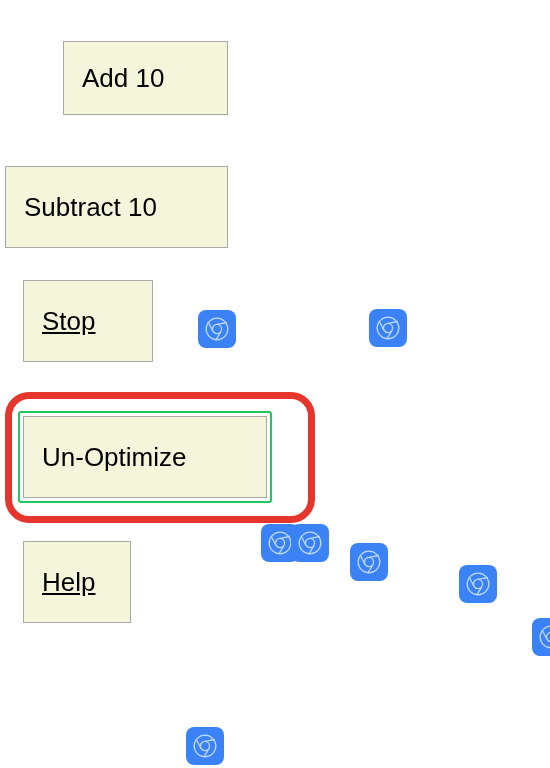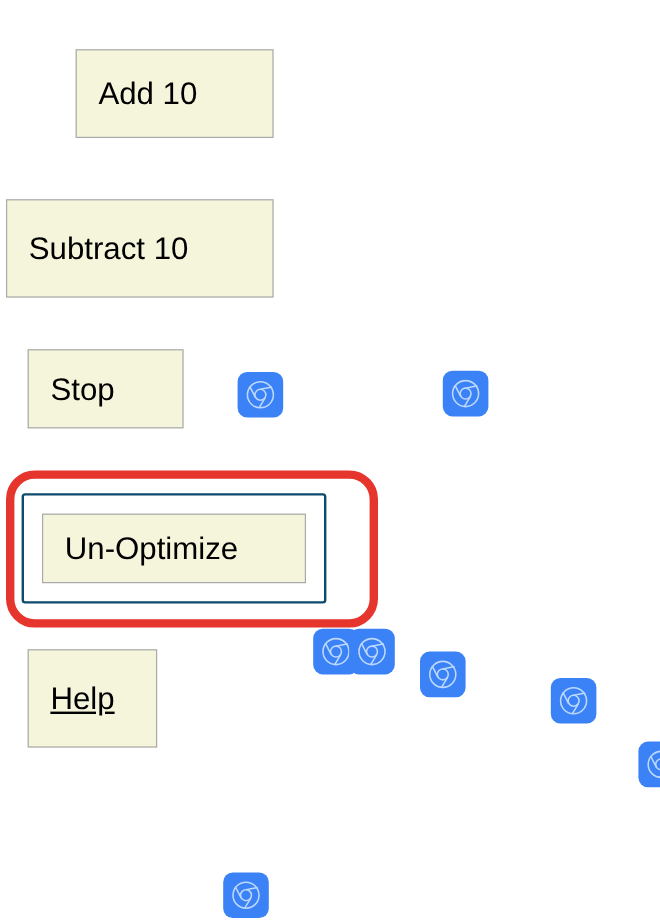--- a/index.html
+++ b/index.html
@@ -1,31 +1,31 @@
 <!DOCTYPE html>
 <html><head>
 <meta charset="utf-8">
 <style>
   html,body{margin:0;padding:0;width:550px;height:768px;background:#fff;font-family:system-ui,-apple-system,Helvetica,Arial,sans-serif;overflow:hidden}
   .btn{position:absolute;background:#f5f5dc;border:1px solid #a9a9a9;font-size:26px;color:#000;display:flex;align-items:center;padding:0 18px;white-space:nowrap;box-sizing:border-box}
   .underline{text-decoration:underline}
-  .focus-wrap{position:absolute;border:2px solid #0c4a6e;border-radius:3px;padding:15px;box-sizing:border-box;display:flex}
+  .focus-wrap{position:absolute;border:2px solid #22c55e;border-radius:3px;padding:3px;box-sizing:border-box;display:flex}
   .focus-wrap .btn{position:static;flex:1}
   .highlight{position:absolute;border:7px solid #e5352d;border-radius:24px;pointer-events:none;box-sizing:border-box}
   .chrome-icon{position:absolute;width:38px;height:38px;border-radius:8px;background:#3b82f6;display:flex;align-items:center;justify-content:center}
   .chrome-icon svg{width:26px;height:26px}
 </style>
 </head>
 <body>
 
 <button class="btn" style="left:23px;top:41px;width:165px;height:74px;margin-left:40px;">Add 10</button>
 
 <button class="btn" style="left:5px;top:166px;width:223px;height:82px;">Subtract 10</button>
 
-<button class="btn" style="left:23px;top:291px;width:130px;height:66px;">Stop</button>
+<button class="btn" style="left:23px;top:280px;width:130px;height:82px;text-decoration:underline;">Stop</button>
 
 <div class="focus-wrap" style="left:18px;top:411px;width:254px;height:92px;">
   <button class="btn">Un-Optimize</button>
 </div>
 
 <button class="btn" style="left:23px;top:541px;width:108px;height:82px;">
   <span class="underline">Help</span>
 </button>
 
 <div class="highlight" style="left:5px;top:392px;width:310px;height:131px;"></div>

